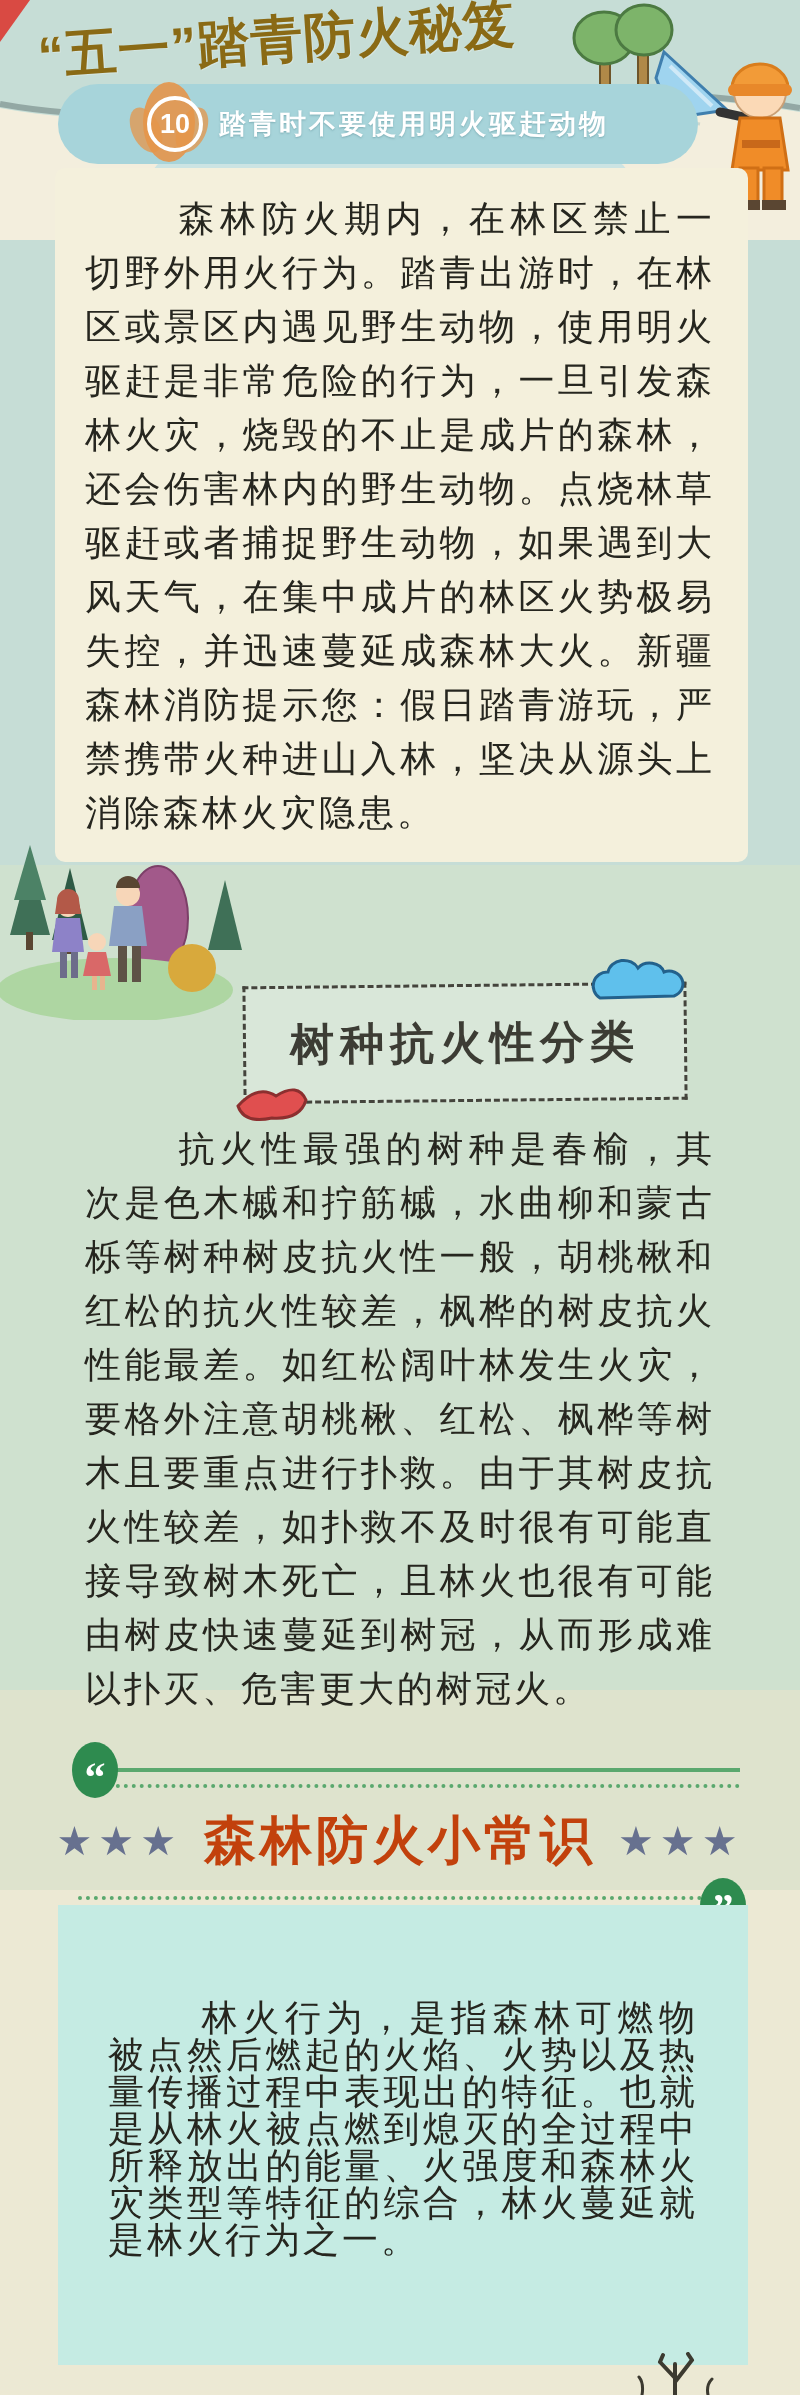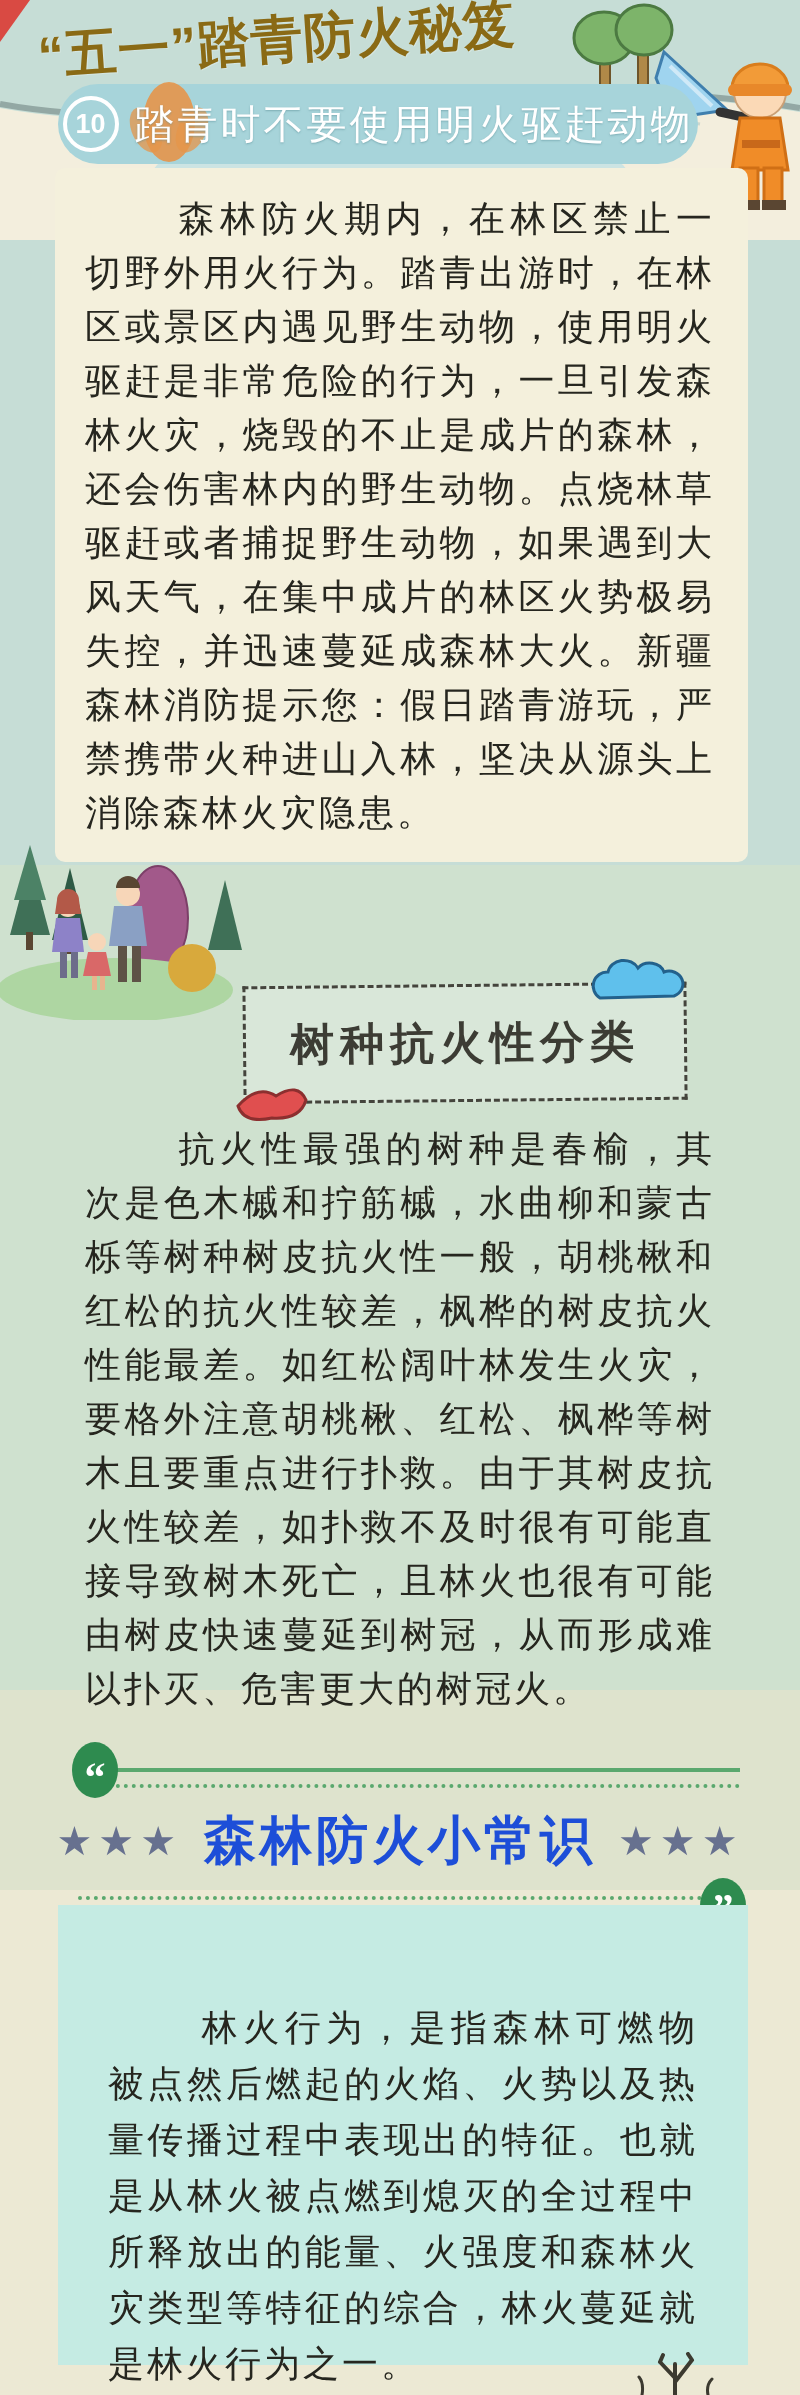--- a/index.html
+++ b/index.html
@@ -27,21 +27,21 @@
   .banner{position:absolute;left:58px;top:84px;width:640px;height:80px;
     background:#a7d4da;border-radius:42px;}
   .banner-streak{position:absolute;left:150px;top:158px;width:480px;height:48px;
     background:#bfe0e4;border-radius:26px;opacity:.75;}
   .banner-inner{position:absolute;left:0;top:0;width:100%;height:100%;
     display:flex;align-items:center;justify-content:center;gap:16px;}
   .badge-leaf{position:absolute;left:66px;top:-12px;width:90px;height:100px;}
   .circle-num{position:relative;display:inline-flex;align-items:center;justify-content:center;
     width:48px;height:48px;border:4px solid #fff;border-radius:50%;
     color:#fff;font-size:27px;font-weight:bold;flex:0 0 auto;}
-  .banner-text{color:#fff;font-size:40px;font-weight:normal;letter-spacing:3px;white-space:nowrap;
+  .banner-text{color:#fff;font-size:27px;font-weight:bold;letter-spacing:3px;white-space:nowrap;
     text-shadow:0 1px 2px rgba(90,140,150,.55);}
 
   
   .cream-box{position:absolute;left:55px;top:168px;width:693px;height:694px;
     background:#f4f0dc;border-radius:10px;}
   .para{font-family:"Liberation Serif","DejaVu Serif",serif;color:#26261f;
     font-size:36px;line-height:54px;letter-spacing:3px;
     text-align:justify;text-indent:2.6em;}
   .para-1{position:absolute;left:85px;top:192px;width:630px;}
 
@@ -65,27 +65,27 @@
   .quote-bubble{position:absolute;width:46px;height:56px;background:#2e8b4f;border-radius:50%;
     display:flex;align-items:center;justify-content:center;color:#fff;
     font-family:"Liberation Serif",serif;font-size:42px;font-weight:bold;line-height:1;}
   .q-open{left:72px;top:1742px;}
   .q-close{left:700px;top:1878px;}
   .q-open .q-glyph{margin-top:14px;}
   .q-close .q-glyph{margin-top:6px;}
   .star-heading{position:absolute;left:0;top:1806px;width:800px;
     display:flex;align-items:center;justify-content:center;gap:22px;}
   .stars{color:#67718f;font-size:40px;letter-spacing:6px;white-space:nowrap;}
-  .star-heading-title{font-size:52px;font-weight:900;color:#1d4ed8;letter-spacing:4px;white-space:nowrap;}
+  .star-heading-title{font-size:52px;font-weight:900;color:#c2410c;letter-spacing:4px;white-space:nowrap;}
 
   
   .cyan-card{position:absolute;left:58px;top:1905px;width:690px;height:460px;background:#c5ebe3;}
   .card-title{position:absolute;left:0;top:1940px;width:800px;text-align:center;
     font-size:42px;font-weight:bold;color:#bb7a1e;letter-spacing:5px;}
-  .para-3{position:absolute;left:108px;top:2000px;width:590px;line-height:56px;}
+  .para-3{position:absolute;left:108px;top:2000px;width:590px;line-height:37px;}
   .twig-art{position:absolute;left:630px;top:2352px;width:90px;height:43px;}
 </style>
 </head>
 <body>
 
 <div id="canvas">
 
   <div class="band band-header"></div>
   <div class="band band-mid"></div>
   <div class="band band-quote"></div>

